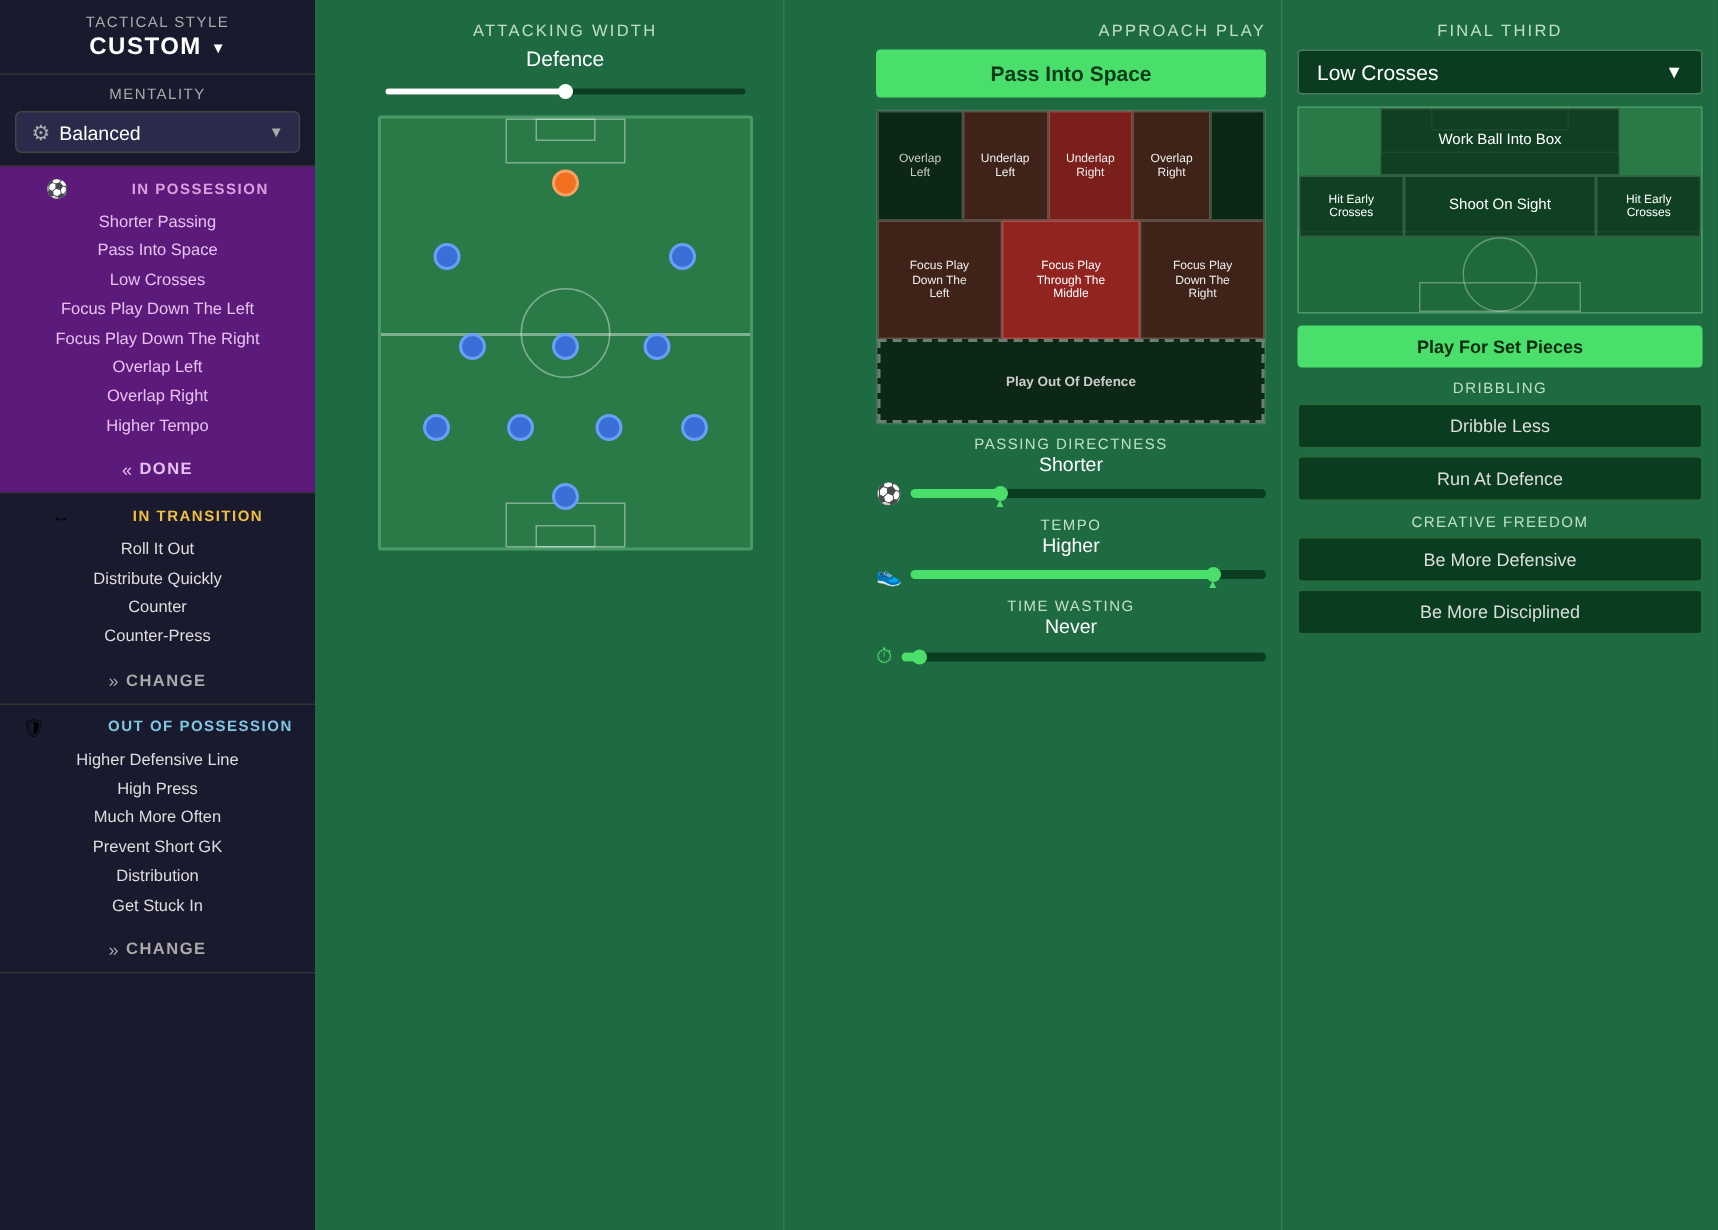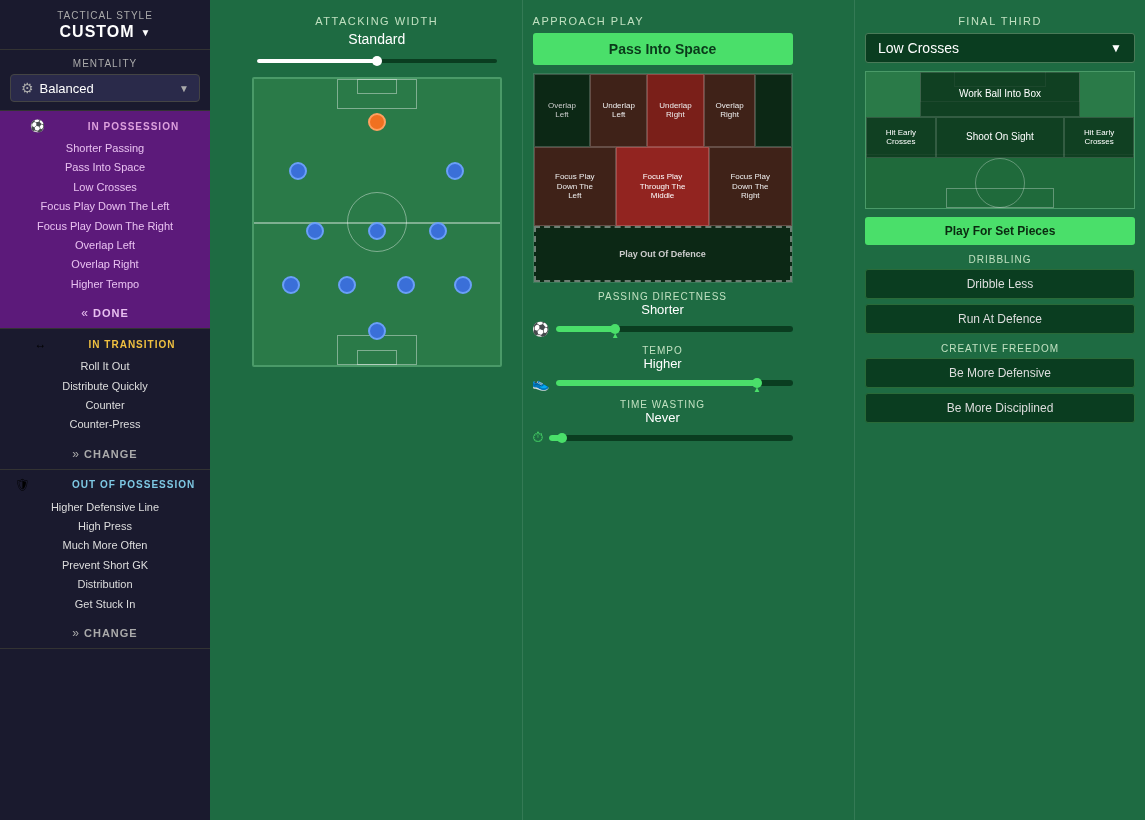--- a/index.html
+++ b/index.html
@@ -310,21 +310,21 @@
       background: #f07020;
       border: 2px solid #ffa060;
     }
 
     
     .col-mid {
       flex: 1.2;
       padding: 15px 10px;
       display: flex;
       flex-direction: column;
-      align-items: flex-start;
+      align-items: flex-end;
       border-left: 1px solid rgba(255,255,255,0.1);
       border-right: 1px solid rgba(255,255,255,0.1);
     }
 
     .approach-play-title {
       color: #c0e0c0;
       font-size: 11px;
       letter-spacing: 1.5px;
       text-align: center;
       margin-bottom: 6px;
@@ -599,21 +599,21 @@
     </div>
   </div>
 
 </div>
 
 <div id="main">
   <div class="main-columns">
 
     <div class="col-left">
       <div class="col-title">ATTACKING WIDTH</div>
-      <div class="col-value">Standard</div>
+      <div class="col-value">Defence</div>
       <div class="slider-container" style="max-width:240px;">
         <div class="slider-track" style="width:100%;">
           <div class="slider-fill-left" style="width:50%;"></div>
           <div class="slider-thumb" style="left:50%;"></div>
         </div>
       </div>
 
       <div class="pitch">
         <div class="pitch-half"></div>
         <div class="pitch-center-circle"></div>

